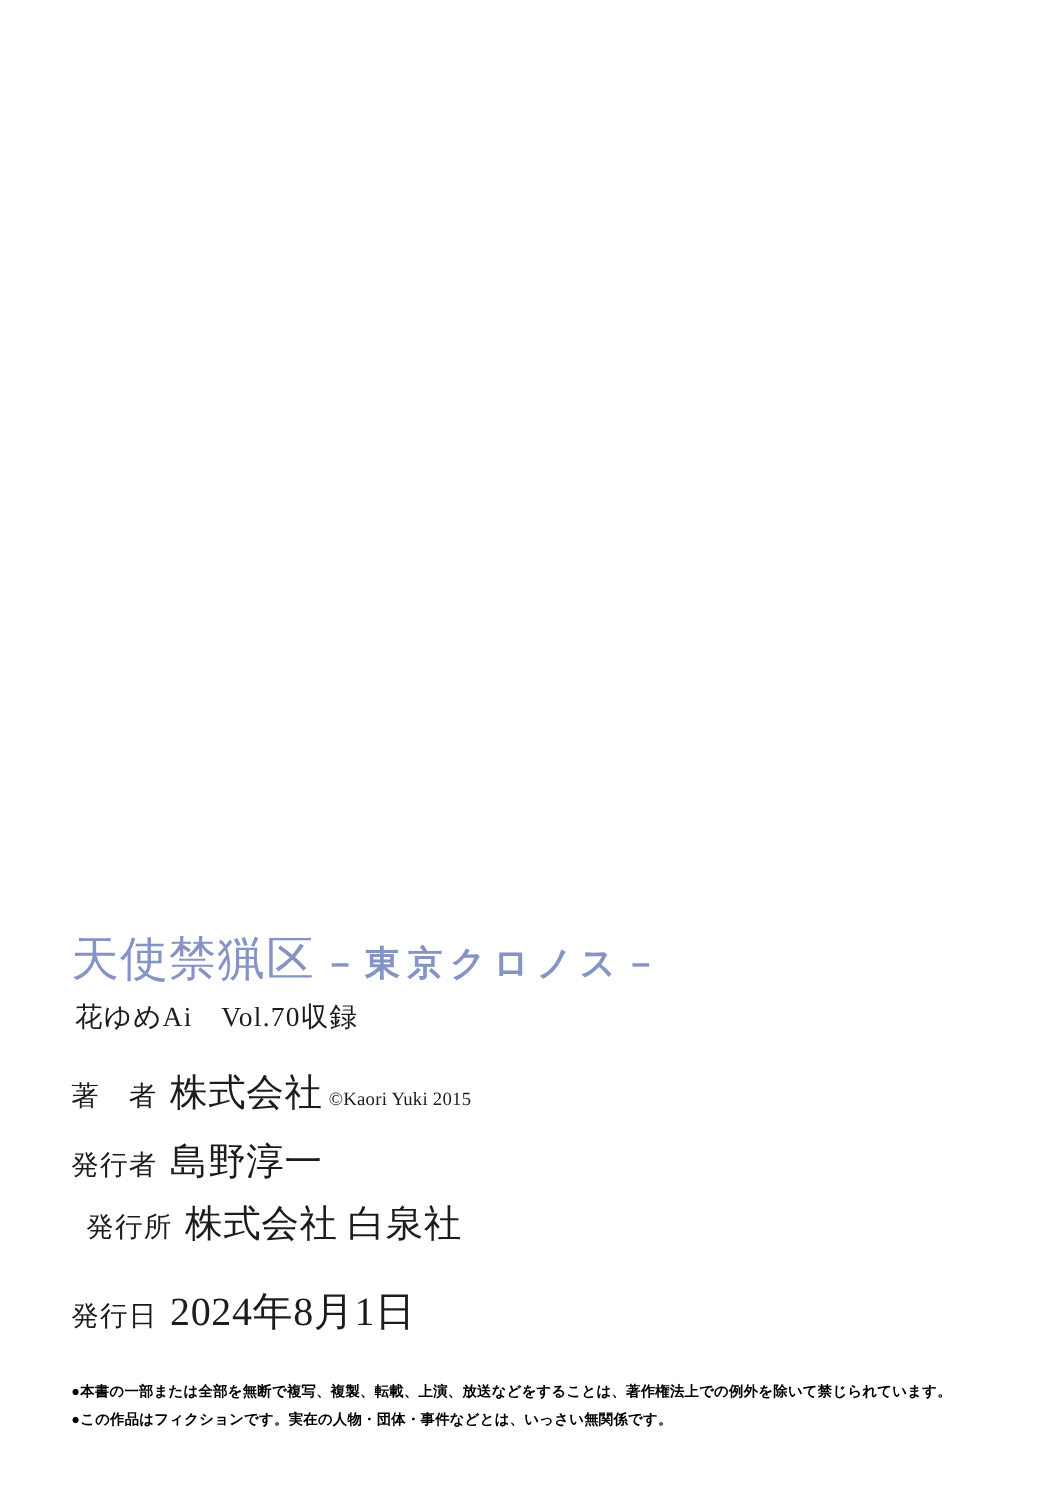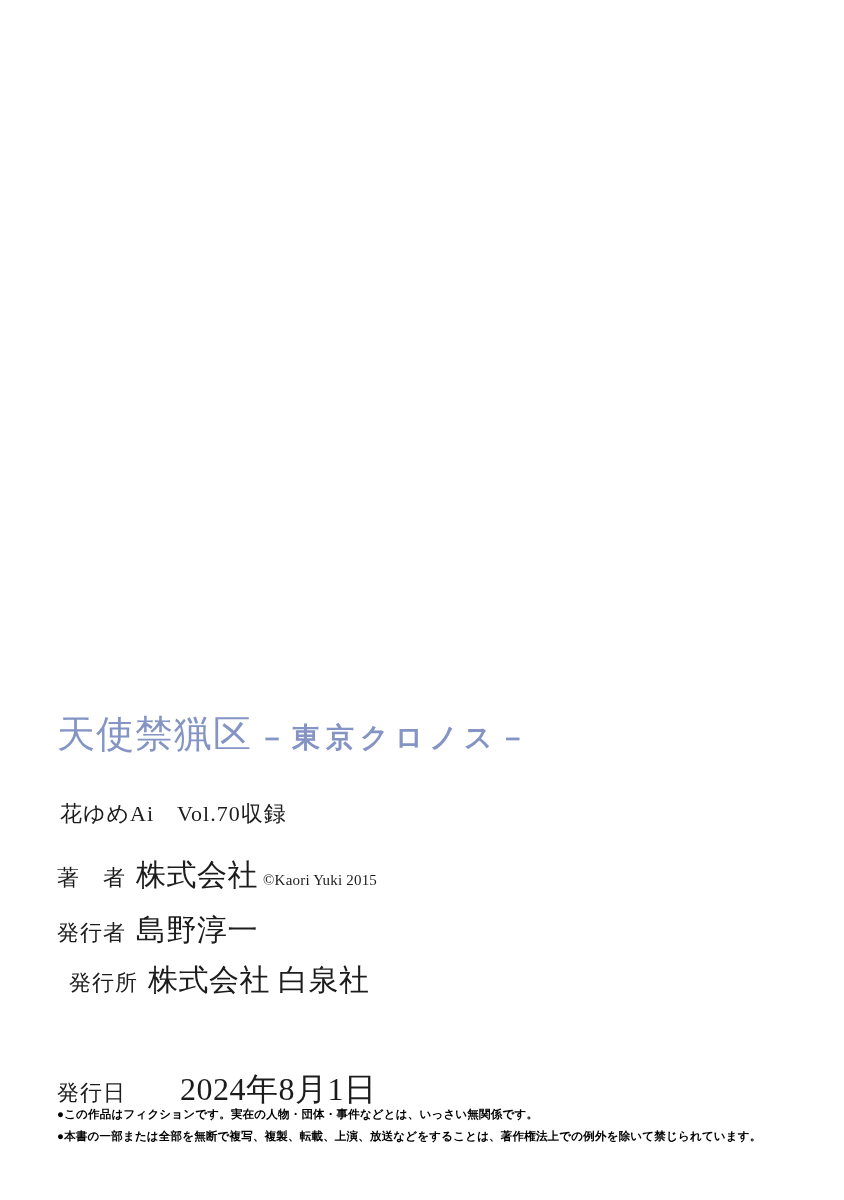--- a/index.html
+++ b/index.html
@@ -12,21 +12,21 @@
     width: 844px;
     height: 1200px;
     background: #ffffff;
     overflow: hidden;
     font-family: "Liberation Serif", "DejaVu Serif", serif;
     color: #1c1c1c;
   }
   .title-block {
     position: absolute;
     left: 57px;
-    top: 712px;
+    top: 746px;
     display: flex;
     align-items: baseline;
     white-space: nowrap;
   }
   .title-main {
     font-size: 38px;
     line-height: 44px;
     letter-spacing: 1px;
     color: #8494c4;
     font-weight: 400;
@@ -57,21 +57,21 @@
   .colophon-row {
     position: absolute;
     left: 0;
     display: flex;
     align-items: baseline;
     white-space: nowrap;
   }
   .row-author    { top: 860px; }
   .row-publisher { top: 915px; }
   .row-house     { top: 965px; margin-left: 12px; }
-  .row-date      { top: 1074px; gap: 44px; }
+  .row-date      { top: 1034px; }
   .colophon-label {
     font-size: 22px;
     line-height: 30px;
     width: 62px;
     flex: 0 0 62px;
     letter-spacing: 1px;
     color: #1c1c1c;
   }
   .colophon-value {
     font-size: 30px;
@@ -138,17 +138,17 @@
     </div>
 
     <div class="colophon-row row-date">
       <span class="colophon-label">発行日</span>
       <span class="colophon-value">2024年8月1日</span>
     </div>
 
   </div>
 
   <div class="notices">
+    <div class="notice-line">●本書の一部または全部を無断で複写、複製、転載、上演、放送などをすることは、著作権法上での例外を除いて禁じられています。</div>
     <div class="notice-line">●この作品はフィクションです。実在の人物・団体・事件などとは、いっさい無関係です。</div>
-    <div class="notice-line">●本書の一部または全部を無断で複写、複製、転載、上演、放送などをすることは、著作権法上での例外を除いて禁じられています。</div>
   </div>
 
 </div>
 
 </body></html>

